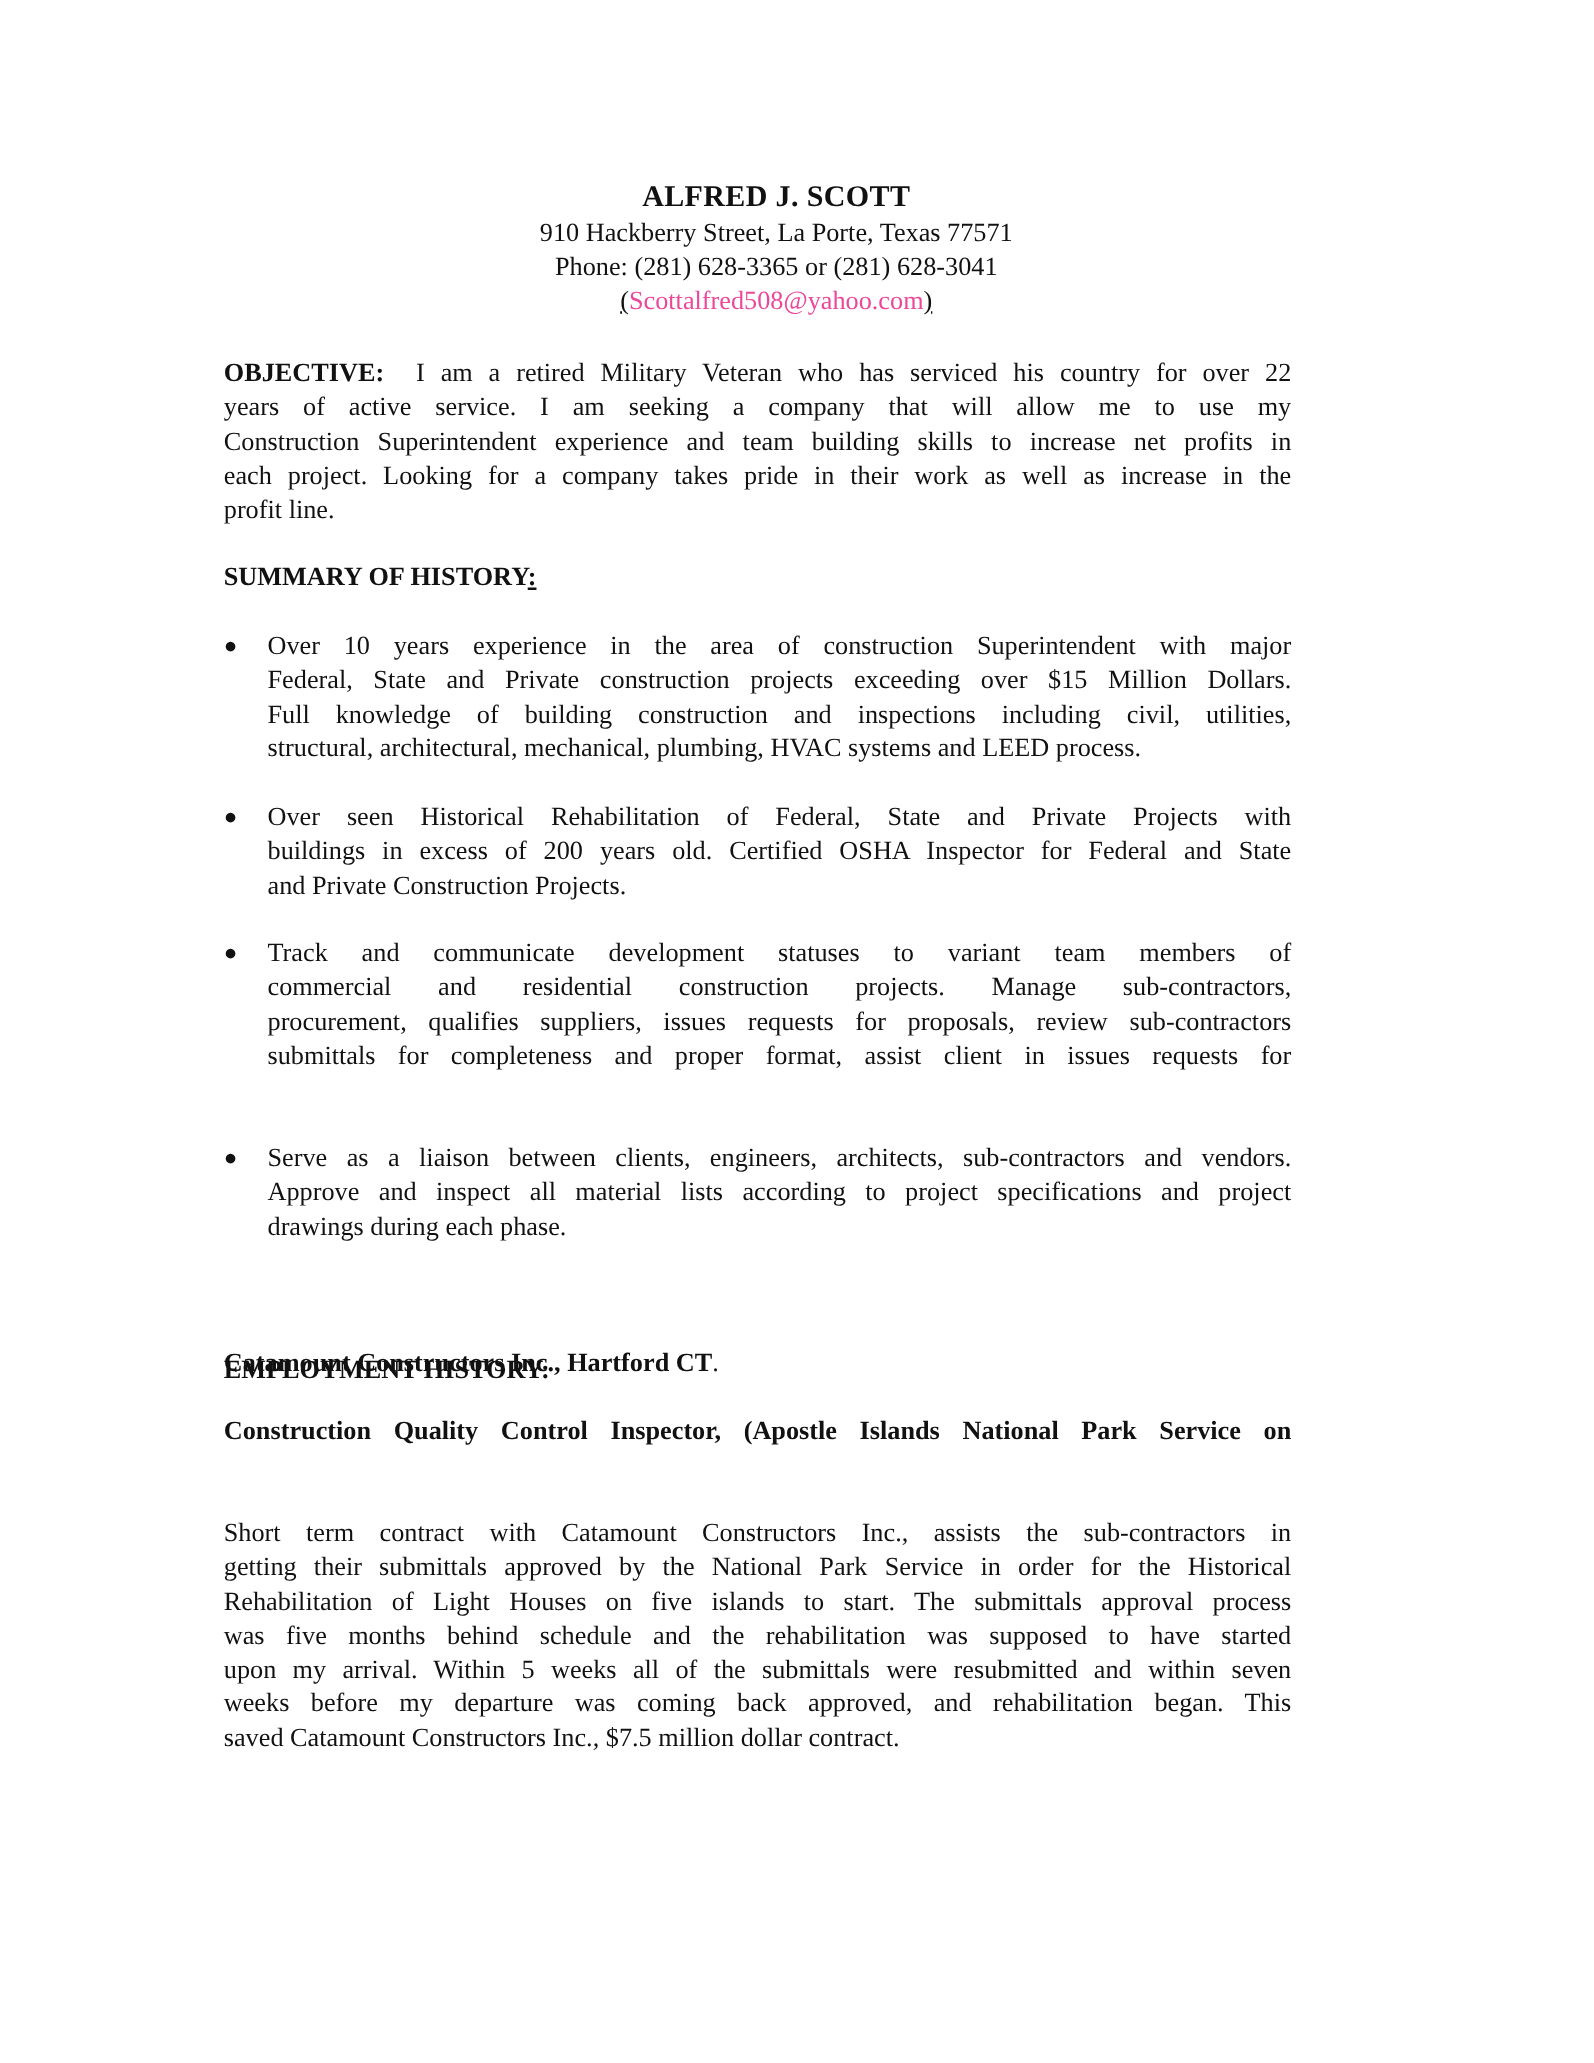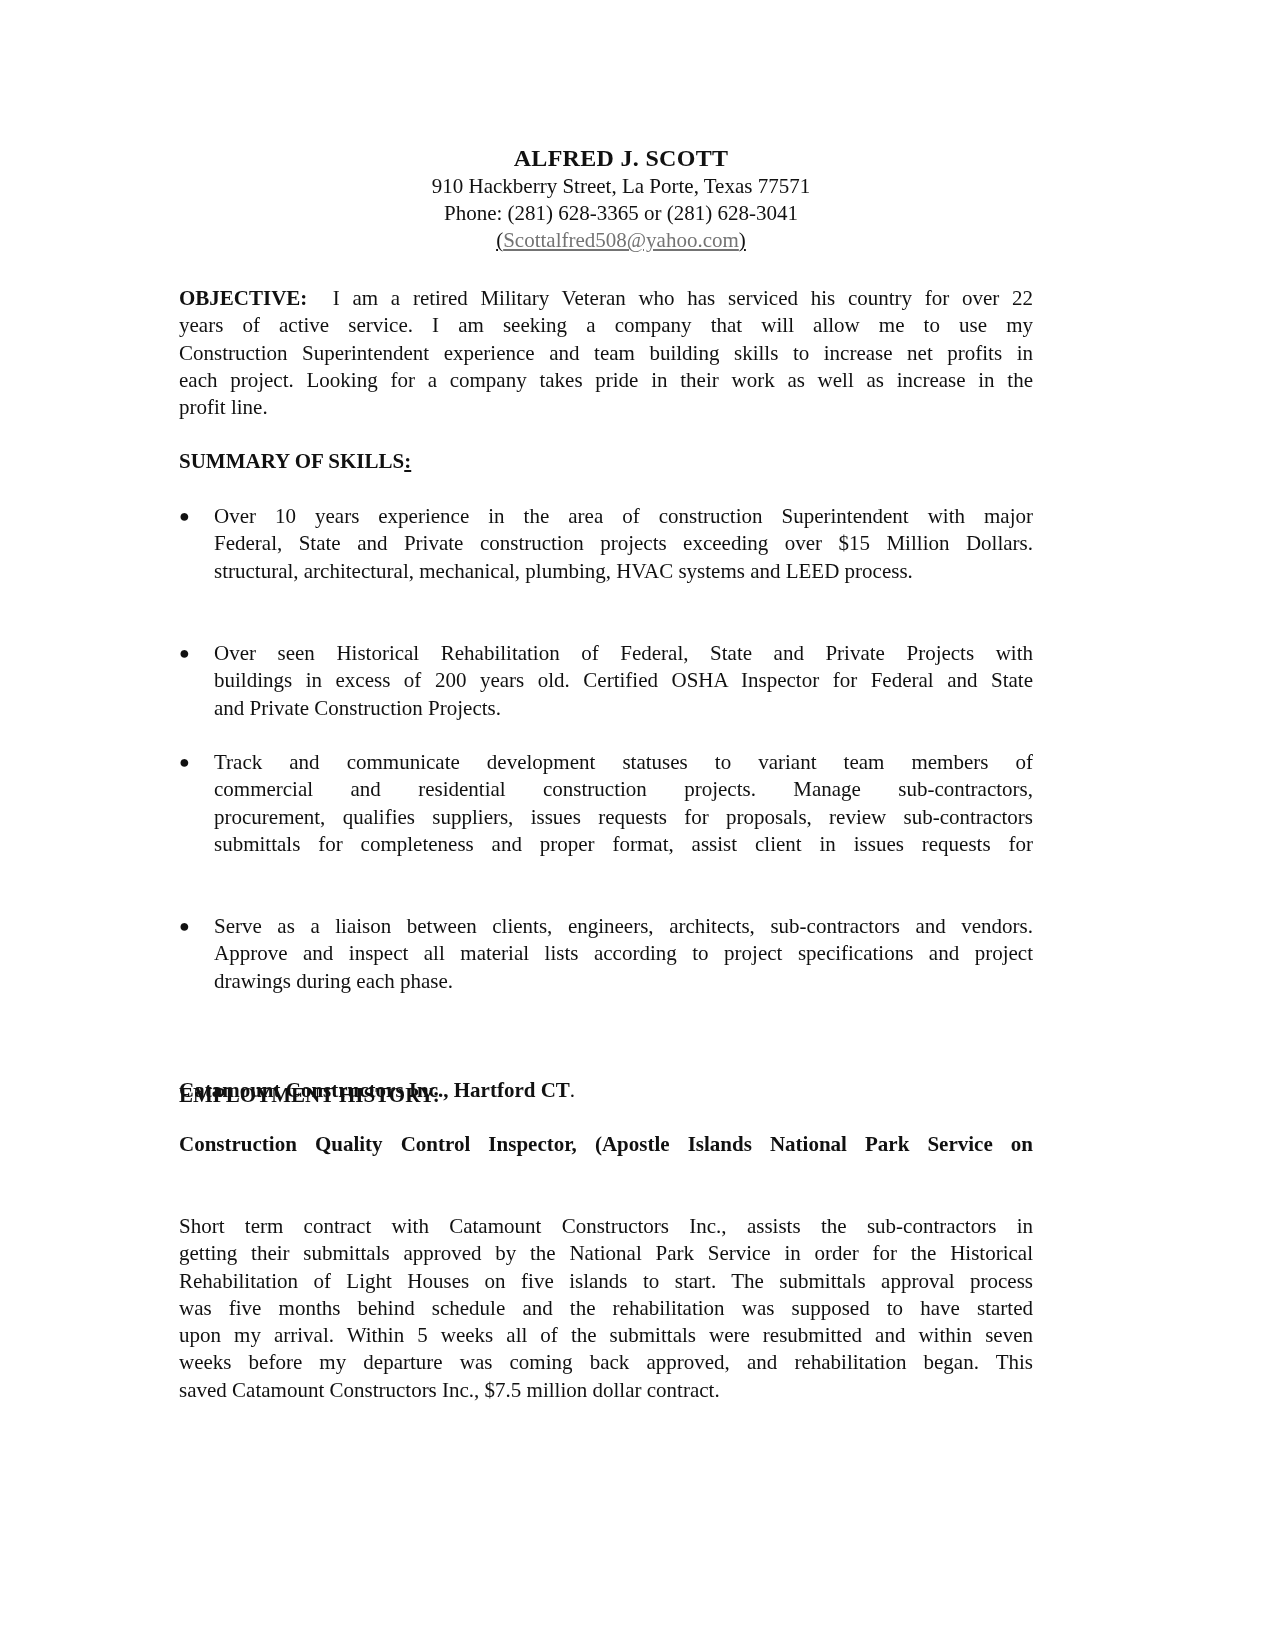--- a/index.html
+++ b/index.html
@@ -2,21 +2,21 @@
 <html><head>
 <meta charset="utf-8">
 <style>
   html, body { margin: 0; padding: 0; background: #ffffff; }
   body { width: 1275px; height: 1650px; position: relative; overflow: hidden;
          font-family: "Liberation Serif", "DejaVu Serif", serif; color: #111111; }
   .page { position: absolute; left: 0; top: 0; width: 1275px; height: 1650px; }
   .header { position: absolute; left: 15px; top: 143px; width: 1212px; text-align: center; }
   .name { font-size: 24px; font-weight: bold; line-height: 30px; letter-spacing: 0.3px; }
   .hline { font-size: 21px; line-height: 27px; }
-  .email-link { color: #737373; text-decoration: underline; }
+  .email-link { color: #ec4899; }
   .paren { color: #111; text-decoration: underline; text-decoration-color: #111; }
   .block { position: absolute; left: 179px; width: 854px; font-size: 21px; line-height: 27.3px; }
   .ln { display: block; white-space: nowrap; text-align: justify; text-align-last: justify; height: 27.3px; font-family: Liberation Serif, serif; }
   .ln.last { text-align-last: left; }
   .bold { font-weight: bold; }
   .bullet-list { position: absolute; left: 179px; width: 854px; font-size: 21px; line-height: 27.3px; }
   .bullet-item { position: absolute; left: 0; width: 854px; }
   .bullet-dot { position: absolute; left: 0; top: 0; font-size: 18px; line-height: 27.3px; }
   .bullet-text { position: absolute; left: 35px; width: 819px; }
   .u { text-decoration: underline; }
@@ -35,29 +35,30 @@
 
   <div class="block" style="top:285px;">
     <span class="ln"><span class="bold">OBJECTIVE:</span>&nbsp; <span>I am a retired Military Veteran who has serviced his country for over 22</span></span>
     <span class="ln">years of active service. I am seeking a company that will allow me to use my</span>
     <span class="ln">Construction Superintendent experience and team building skills to increase net profits in</span>
     <span class="ln">each project. Looking for a company takes pride in their work as well as increase in the</span>
     <span class="ln last">profit line.</span>
   </div>
 
   <div class="block" style="top:448px;">
-    <span class="ln last bold"><span>SUMMARY OF SKILLS</span><span class="u">:</span></span>
+    <span class="ln last bold"><span>SUMMARY OF HISTORY</span><span class="u">:</span></span>
   </div>
 
   <div class="bullet-list" style="top:503px;">
     <div class="bullet-item" style="top:0px;">
       <span class="bullet-dot">●</span>
       <div class="bullet-text">
         <span class="ln">Over 10 years experience in the area of construction Superintendent with major</span>
         <span class="ln">Federal, State and Private construction projects exceeding over $15 Million Dollars.</span>
+        <span class="ln">Full knowledge of building construction and inspections including civil, utilities,</span>
         <span class="ln last">structural, architectural, mechanical, plumbing, HVAC systems and LEED process.</span>
       </div>
     </div>
     <div class="bullet-item" style="top:137px;">
       <span class="bullet-dot">●</span>
       <div class="bullet-text">
         <span class="ln">Over seen Historical Rehabilitation of Federal, State and Private Projects with</span>
         <span class="ln">buildings in excess of 200 years old. Certified OSHA Inspector for Federal and State</span>
         <span class="ln last">and Private Construction Projects.</span>
       </div>

